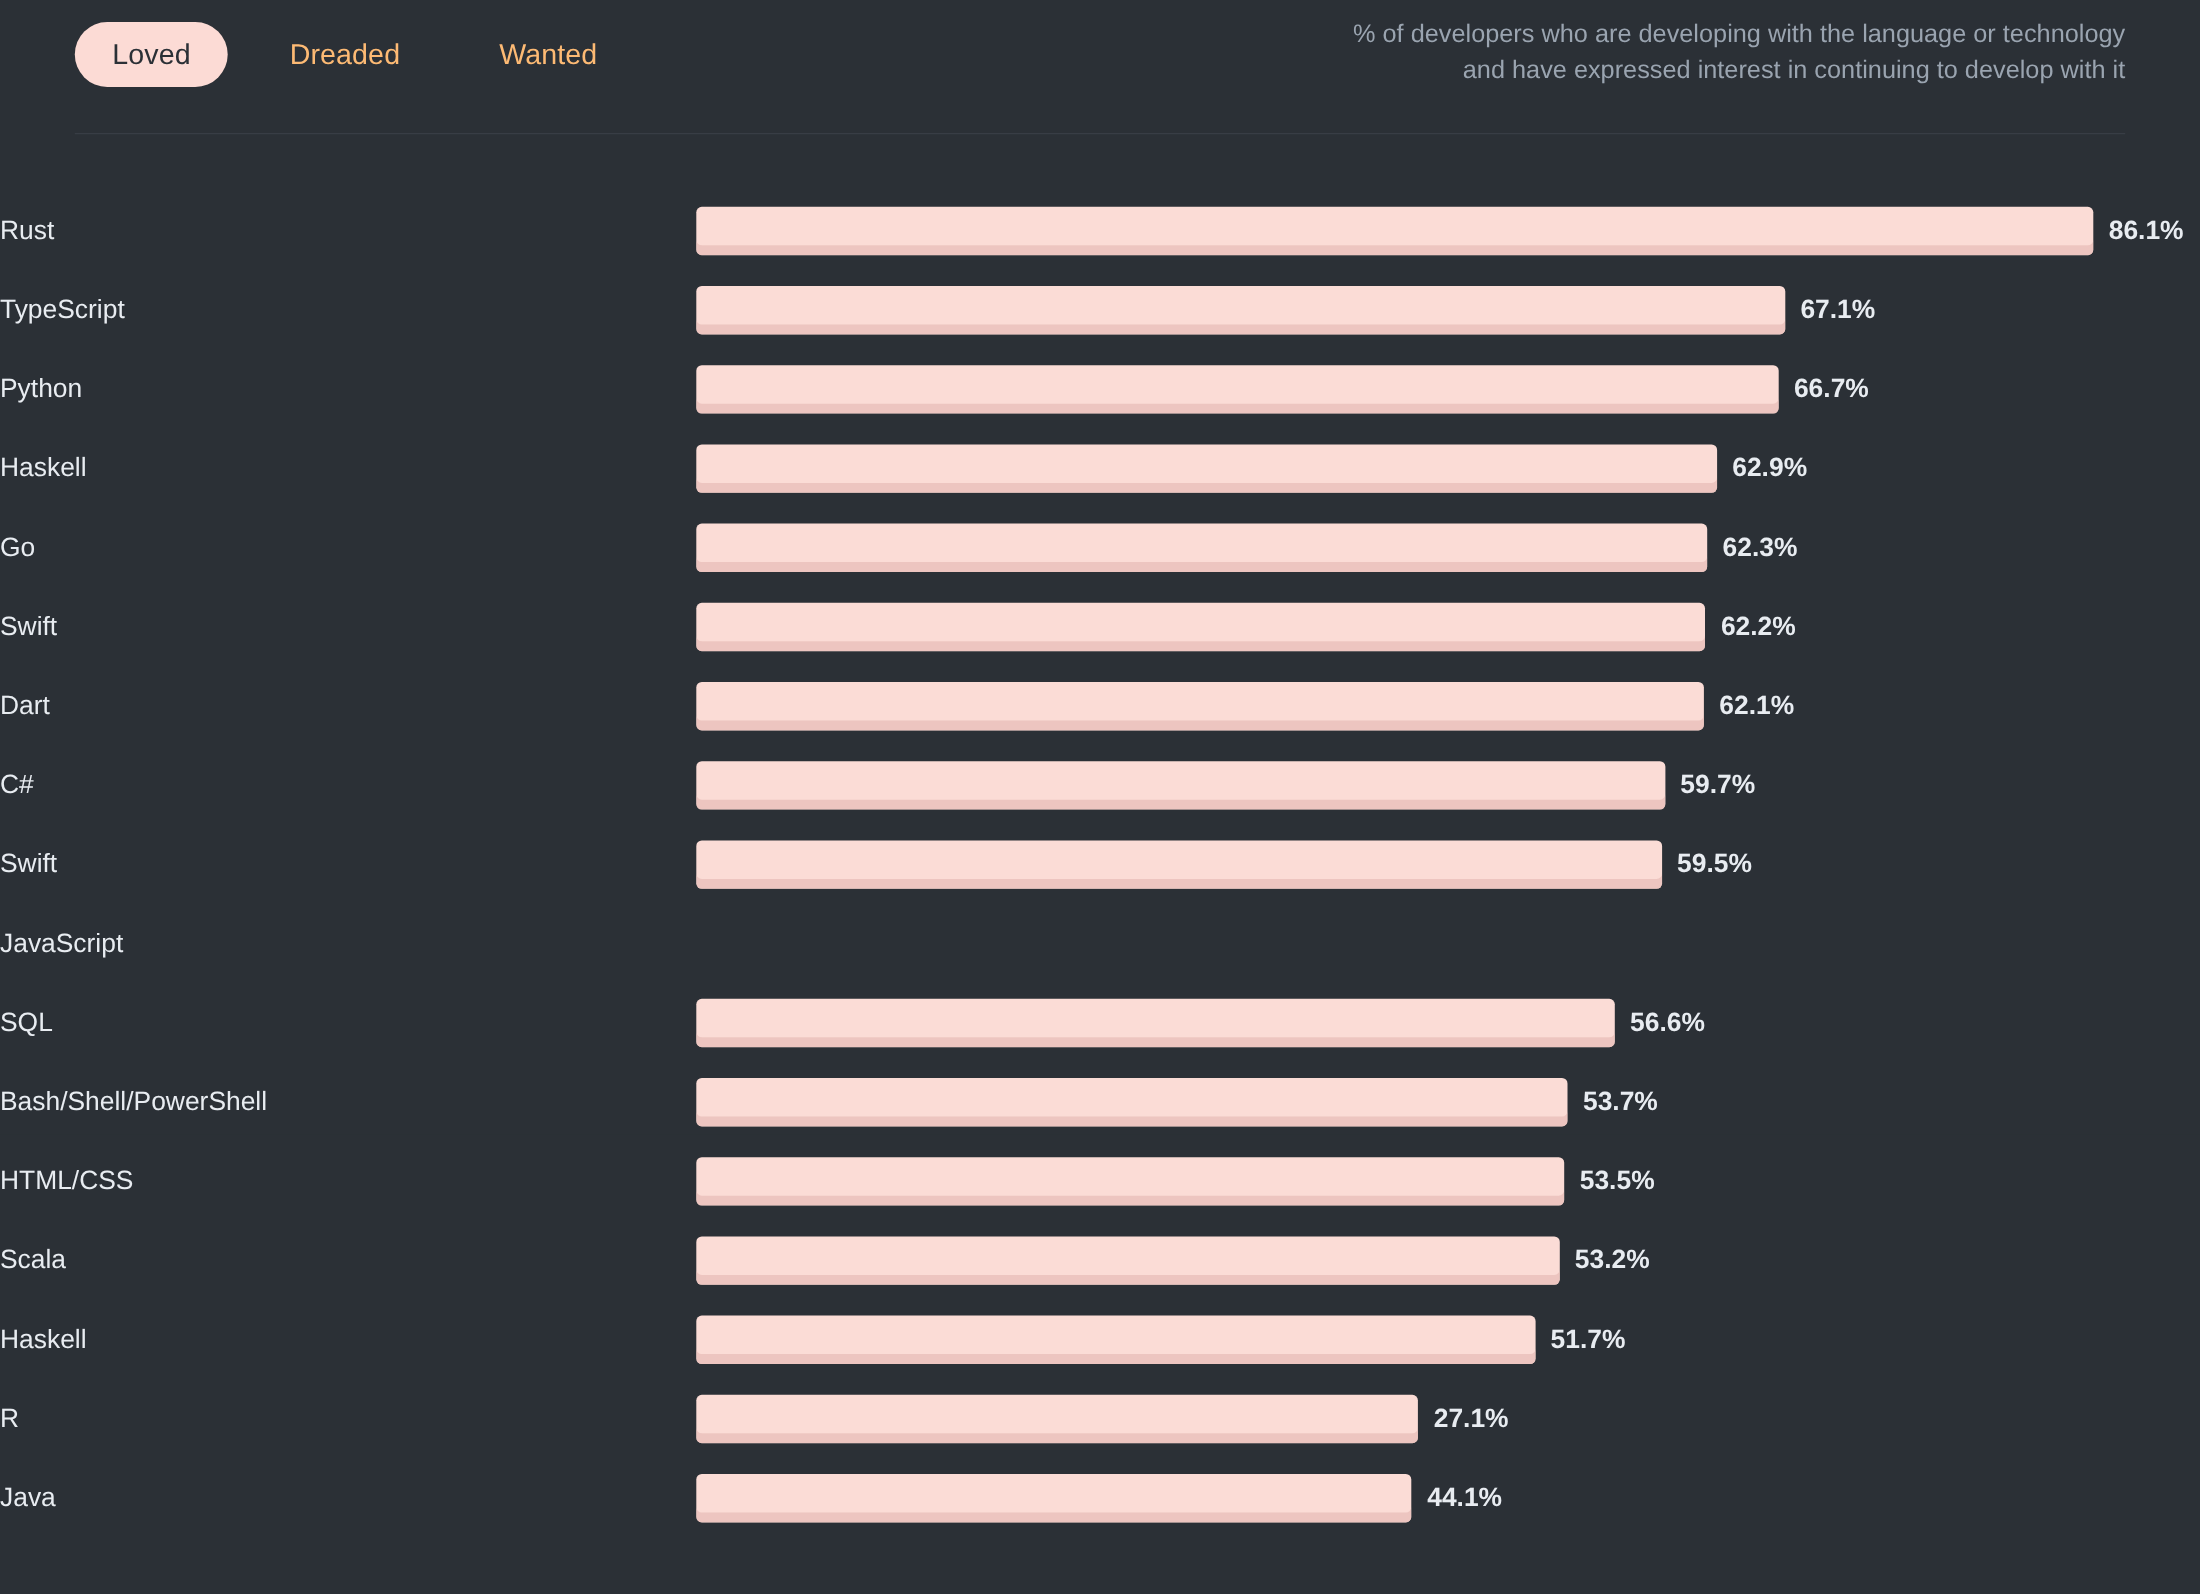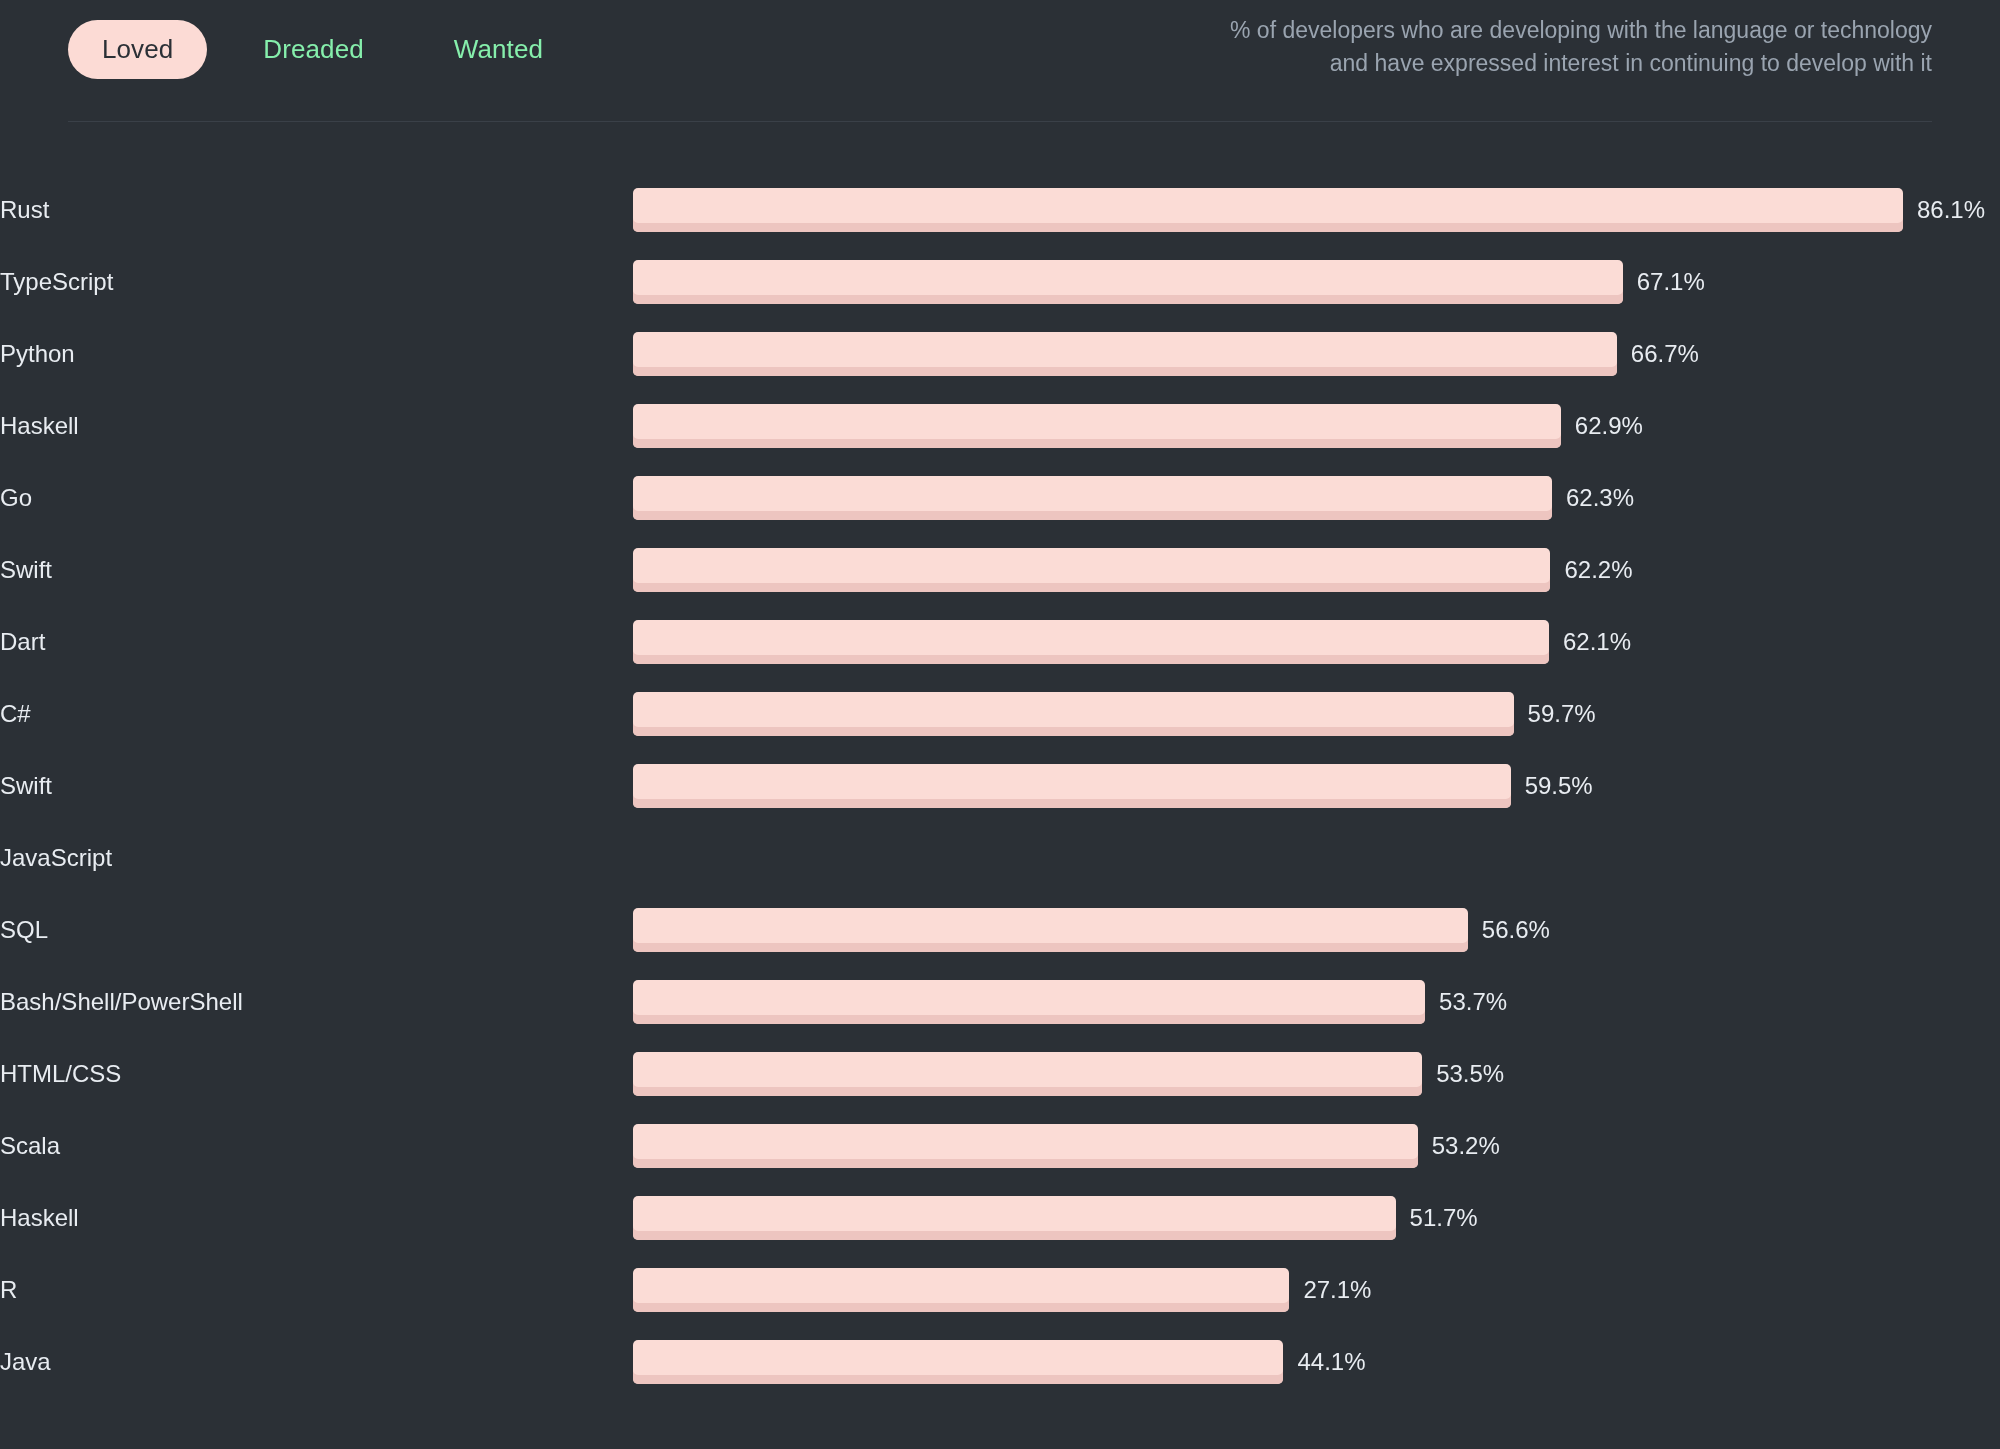--- a/index.html
+++ b/index.html
@@ -32,21 +32,21 @@
 
   .tabs {
     display: flex;
     align-items: center;
     padding-top: 20px;
     gap: 0px;
   }
 
   .tab {
     font-size: 26px;
-    color: #86efac;
+    color: #fdba74;
     padding: 14px 34px;
     border-radius: 999px;
     cursor: pointer;
     white-space: nowrap;
     letter-spacing: 0.1px;
     background: transparent;
     border: none;
     font-family: "Liberation Sans", sans-serif;
   }
 
@@ -111,21 +111,21 @@
     background: #fbdcd6;
     border-radius: 5px;
     box-shadow: inset 0 -9px 0 0 rgba(232, 190, 184, 0.75);
     flex: 0 0 auto;
   }
 
   .bar-value {
     margin-left: 14px;
     color: #e8ecf1;
     font-size: 24px;
-    font-weight: normal;
+    font-weight: bold;
     white-space: nowrap;
   }
 </style>
 </head>
 <body>
 
 <div id="app">
 
   <div class="header">
 

